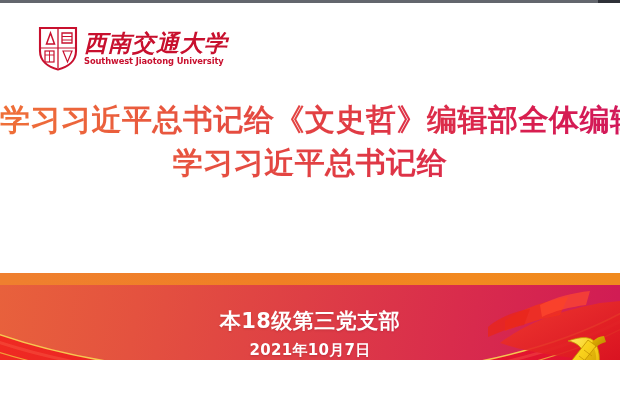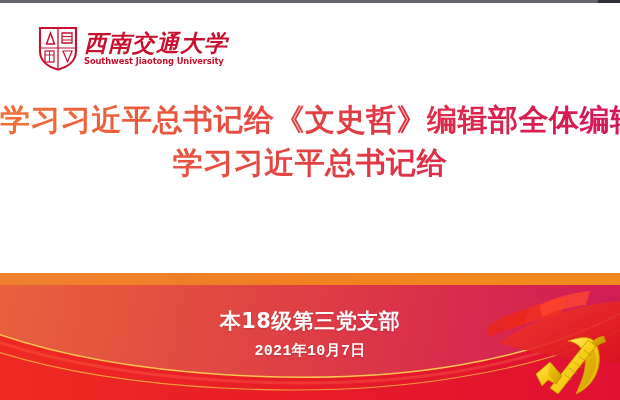--- a/index.html
+++ b/index.html
@@ -7,21 +7,21 @@
     margin: 0;
     padding: 0;
     background: #ffffff;
   }
   body {
     font-family: "DejaVu Sans", "Liberation Sans", sans-serif;
   }
   #slide {
     position: relative;
     width: 620px;
-    height: 400px;
+    height: 360px;
     overflow: hidden;
     background: #ffffff;
   }
 
   
   .top-bar {
     position: absolute;
     top: 0; left: 0;
     width: 620px;
     height: 3px;
@@ -150,21 +150,20 @@
     line-height: 1.2;
     text-shadow: 0 1px 2px rgba(120,10,30,0.25);
   }
   .banner-date {
     margin-top: 7px;
     font-size: 15px;
     font-weight: 700;
     color: #ffffff;
     letter-spacing: 0.3px;
     text-shadow: 0 1px 2px rgba(120,10,30,0.25);
-    font-family: Liberation Mono, monospace;
   }
   .emblem {
     position: absolute;
     right: 6px;
     bottom: 0px;
     width: 88px;
     height: 72px;
     z-index: 6;
   }
 </style>

